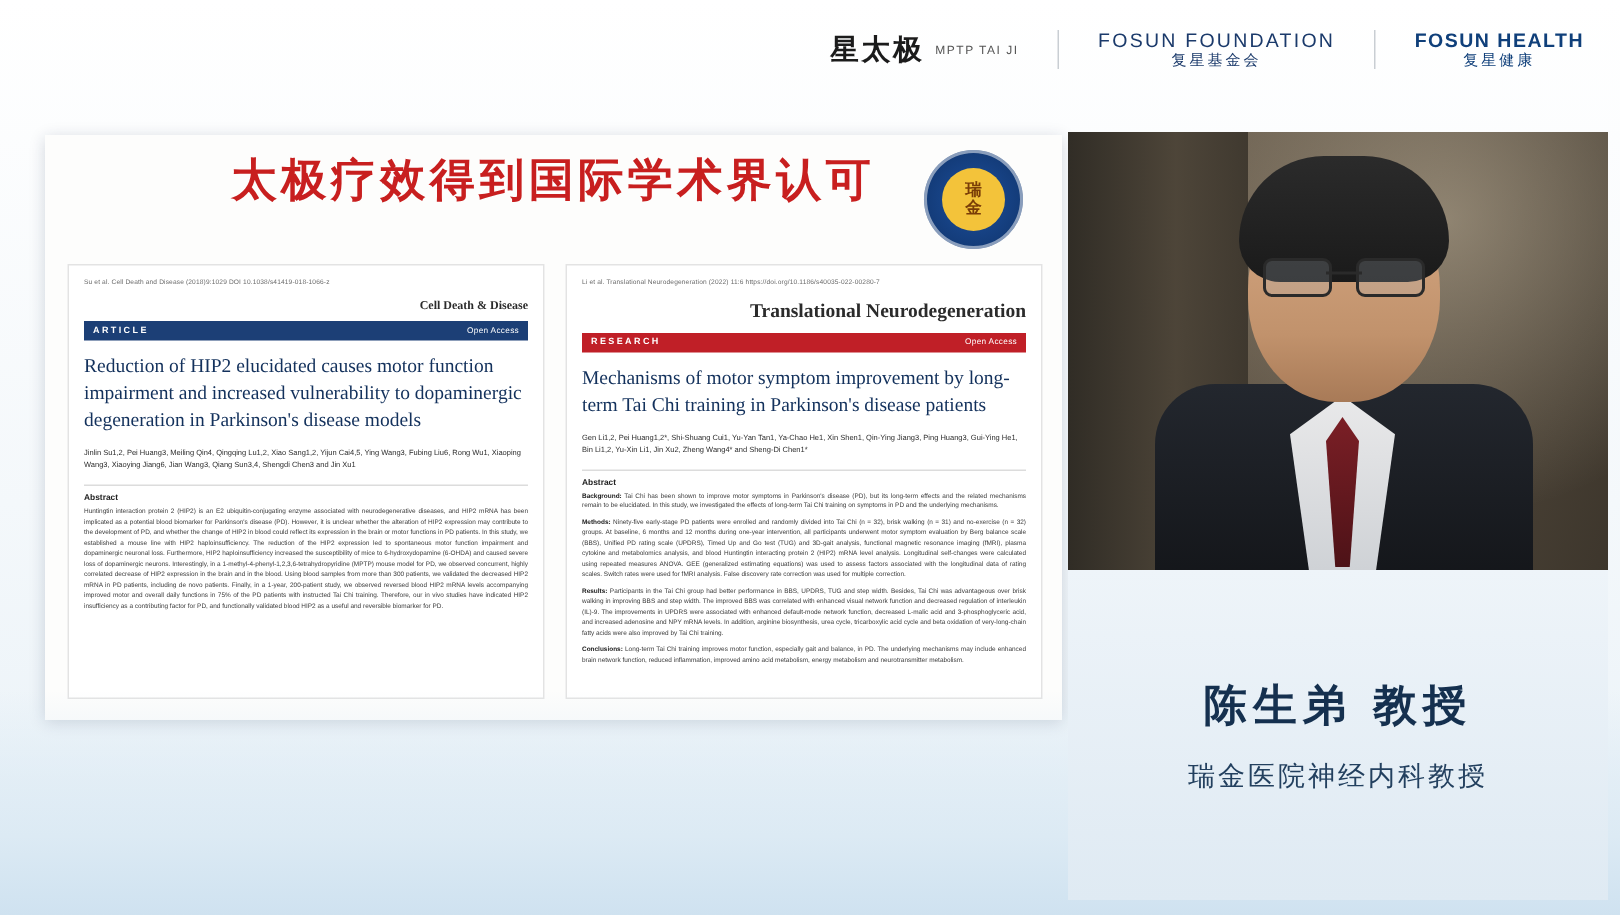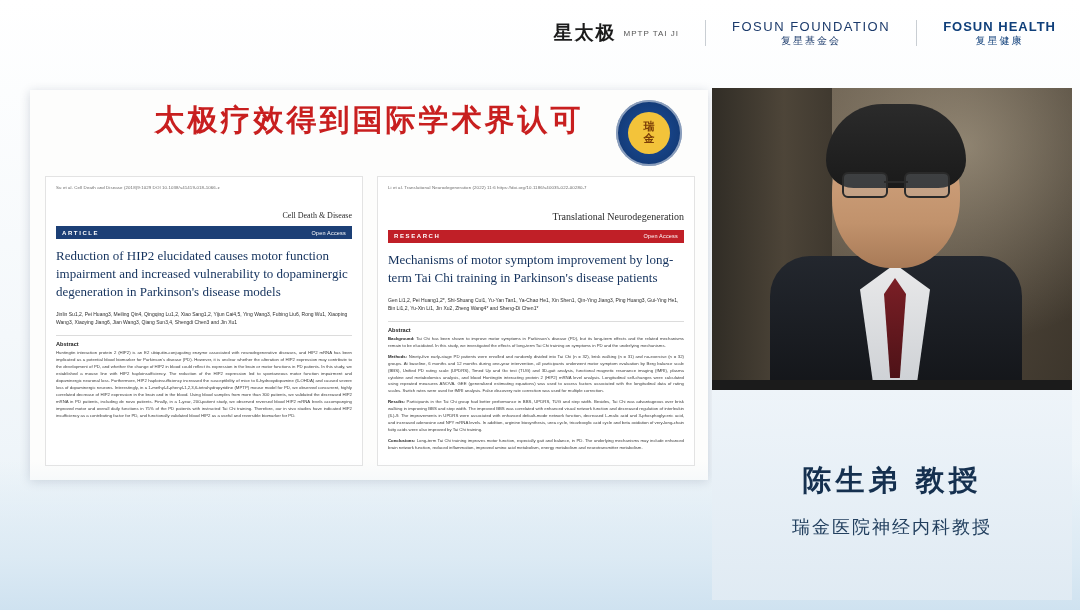--- a/index.html
+++ b/index.html
@@ -67,24 +67,24 @@
     display:flex;gap:14px;
   }
   .paper{
     flex:1;background:#ffffff;border:1px solid #e3e3e3;
     padding:8px 10px 0 10px;box-sizing:border-box;overflow:hidden;position:relative;
   }
   .paper .meta{
     font-size:4.4px;color:#6a6a6a;line-height:1.45;letter-spacing:.1px;
   }
   .paper .journal{
-    text-align:right;font-size:8px;color:#2b2b2b;margin-top:20px;font-weight:normal;
+    text-align:right;font-size:8px;color:#2b2b2b;margin-top:8px;font-weight:bold;
     font-family:"Liberation Serif", serif;
   }
-  .paper .journal.two-line{font-size:10px;line-height:1.25;}
+  .paper .journal.two-line{font-size:13px;line-height:1.25;}
   .ribbon{
     margin-top:6px;height:13px;display:flex;align-items:center;justify-content:space-between;
     padding:0 6px;box-sizing:border-box;color:#fff;font-size:6px;letter-spacing:1.6px;font-weight:bold;
   }
   .ribbon.blue{background:#1c3f76;}
   .ribbon.red{background:#c01f27;}
   .ribbon .oa{font-size:5.5px;letter-spacing:.2px;font-weight:normal;}
   .paper h2{
     margin:8px 0 0 0;font-size:13px;line-height:1.38;color:#13315c;font-weight:normal;
     font-family:"Liberation Serif", serif;
@@ -159,21 +159,21 @@
     clip-path:polygon(50% 0,100% 22%,82% 100%,18% 100%,0 22%);
   }
   .tie{
     position:absolute;left:172px;top:190px;width:22px;height:100px;
     background:linear-gradient(180deg,#7b1f26,#4d1217);
     clip-path:polygon(50% 0,100% 16%,72% 100%,28% 100%,0 16%);
   }
   .vid-caption{
     position:absolute;left:0;top:292px;width:360px;height:220px;
     background:linear-gradient(180deg,#eef4f9 0%,#dfeaf3 100%);
-    display:flex;flex-direction:column;align-items:center;justify-content:center;gap:14px;margin-top:10px;
+    display:flex;flex-direction:column;align-items:center;justify-content:center;gap:14px;
   }
   .speaker-name{
     font-size:29px;color:#15304f;letter-spacing:4px;font-weight:bold;
     font-family:"DejaVu Sans", sans-serif;
   }
   .speaker-title{
     font-size:18px;color:#23405f;letter-spacing:2px;
     font-family:"DejaVu Sans", sans-serif;
   }
 </style>

